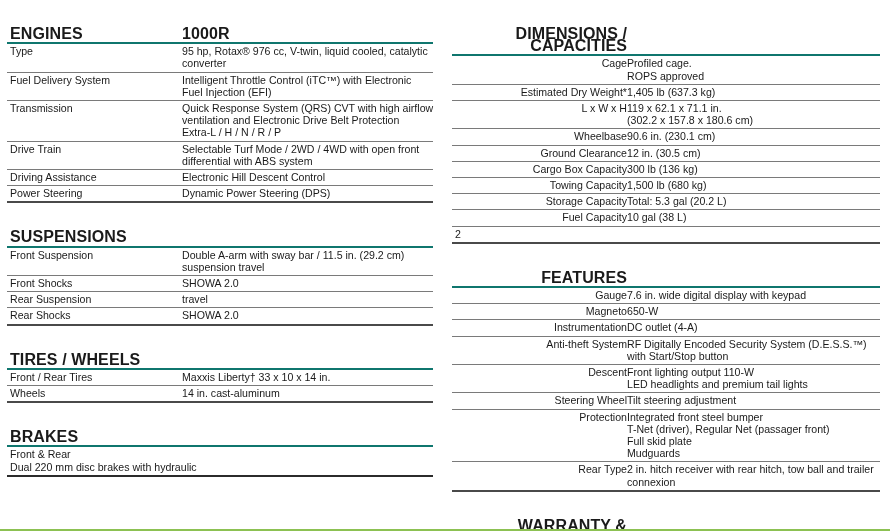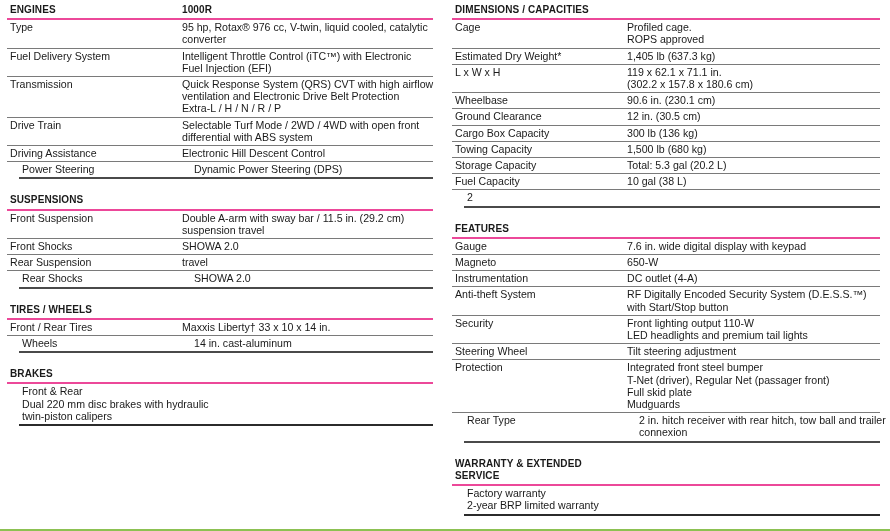--- a/index.html
+++ b/index.html
@@ -6,35 +6,36 @@
   body {
     width: 890px; height: 531px; position: relative; overflow: hidden;
     font-family: "Liberation Sans", sans-serif; color: #1a1a1a;
     font-size: 10.6px; line-height: 12.2px;
   }
   .col { position: absolute; top: 0; }
   .col-left { left: 7px; width: 426px; }
   .col-right { left: 452px; width: 428px; }
   .section { margin-bottom: 11px; }
   .sec-head {
-    display: flex; font-weight: bold; font-size: 10px;
-    padding: 4px 3px 2px 3px; border-bottom: 2px solid #ec4899;
+    display: flex; font-weight: bold; font-size: 16px;
+    padding: 4px 3px 2px 3px; border-bottom: 2px solid #0f766e;
     letter-spacing: 0.1px;
+    margin-top: 24px;
   }
   .sec-head .sh-title { width: 172px; }
   .row {
     display: flex; padding: 1px 3px 2px 3px;
     border-bottom: 1px solid #7a7a7a;
   }
   .row .lbl { width: 172px; flex-shrink: 0; }
-  .col-right .row .lbl, .col-right .sec-head .sh-title { width: 172px; }
+  .col-right .row .lbl, .col-right .sec-head .sh-title { width: 172px; text-align: right; }
   .row .val { flex: 1; }
   .row .val div { white-space: nowrap; }
   .section:last-child .row:last-child { border-bottom: 2px solid #2b2b2b; flex-direction: column; }
-  .section .row:last-child { border-bottom: 2px solid #4a4a4a; margin-left: 12px; }
+  .section .row:last-child { border-bottom: 2px solid #4a4a4a; }
   .green-rule {
     position: absolute; left: 0; right: 0; top: 529px; height: 2px; background: #8cc152;
   }
 </style>
 </head>
 <body>
 
 <div class="col col-left" id="col-left">
     <div class="section">
       <div class="sec-head">
@@ -134,21 +135,20 @@
     </div>
     <div class="section">
       <div class="sec-head">
         <span class="sh-title">BRAKES</span>
         <span></span>
       </div>
       <div class="row">
         <div class="lbl">Front &amp; Rear</div>
         <div class="val">
           <div>Dual 220 mm disc brakes with hydraulic</div>
-          <div>twin-piston calipers</div>
         </div>
       </div>
     </div>
   </div>
 <div class="col col-right" id="col-right">
     <div class="section">
       <div class="sec-head">
         <span class="sh-title">DIMENSIONS / CAPACITIES</span>
         <span></span>
       </div>
@@ -238,21 +238,21 @@
         </div>
       </div>
       <div class="row">
         <div class="lbl">Anti-theft System</div>
         <div class="val">
           <div>RF Digitally Encoded Security System (D.E.S.S.™)</div>
           <div>with Start/Stop button</div>
         </div>
       </div>
       <div class="row">
-        <div class="lbl">Security</div>
+        <div class="lbl">Descent</div>
         <div class="val">
           <div>Front lighting output 110-W</div>
           <div>LED headlights and premium tail lights</div>
         </div>
       </div>
       <div class="row">
         <div class="lbl">Steering Wheel</div>
         <div class="val">
           <div>Tilt steering adjustment</div>
         </div>

